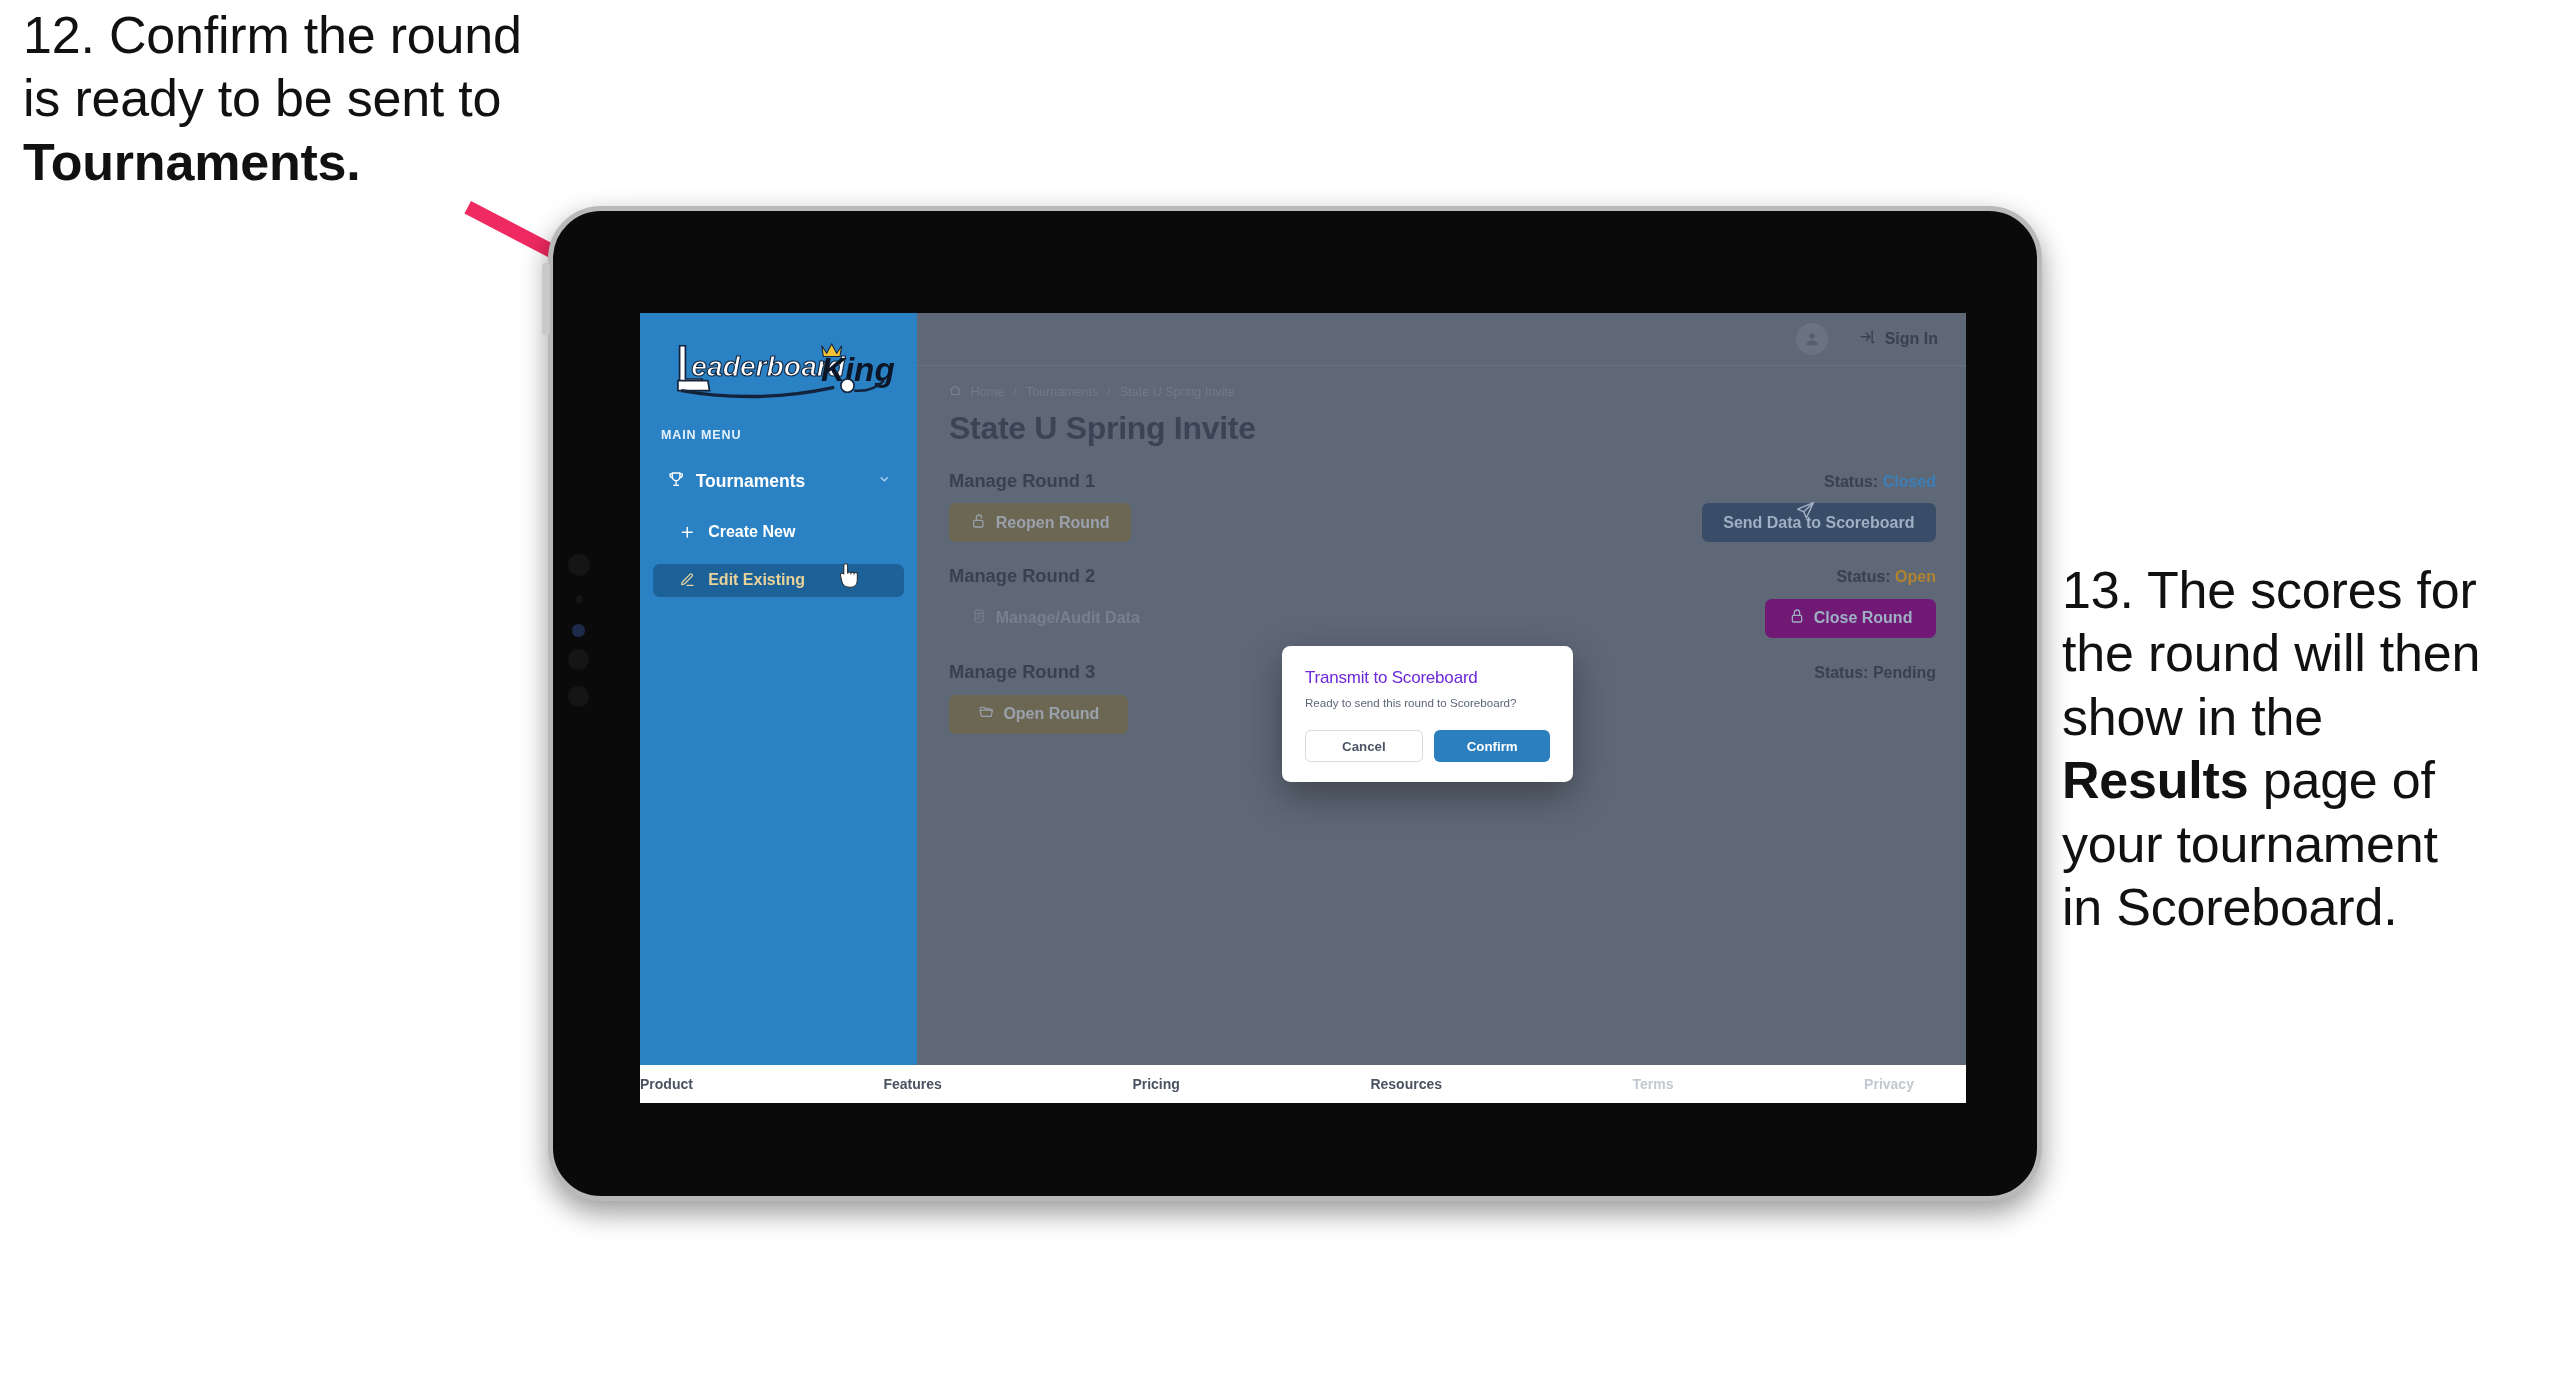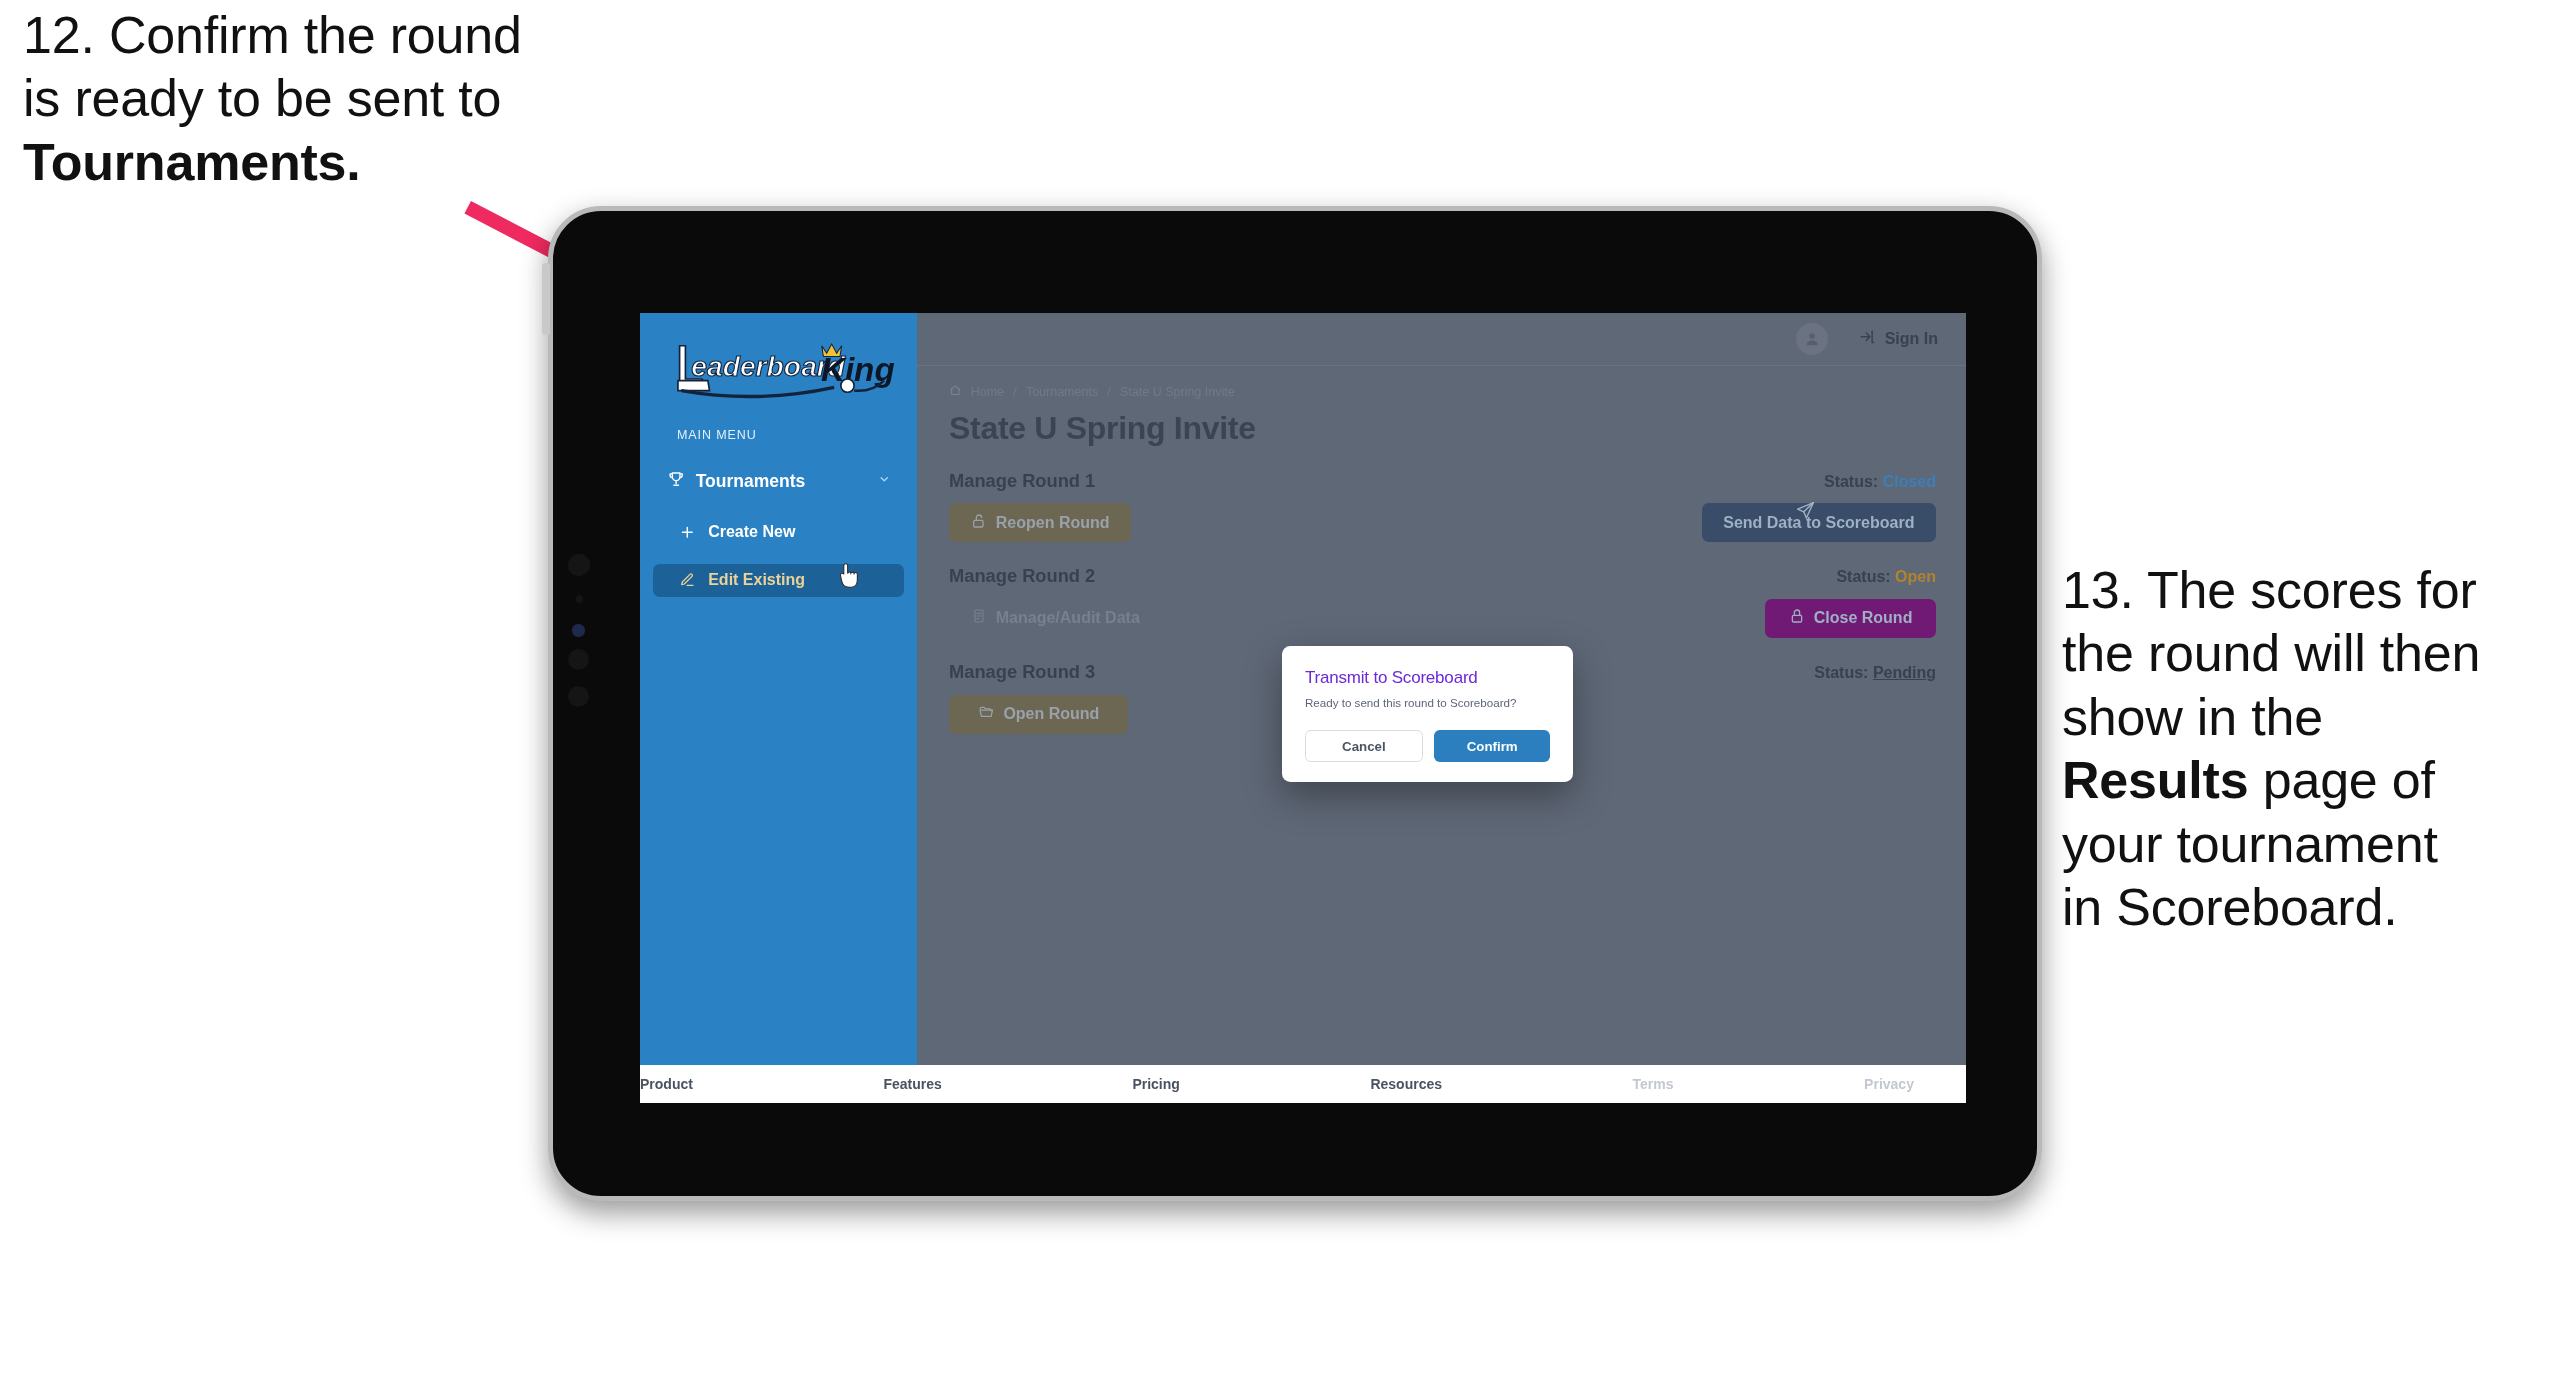--- a/index.html
+++ b/index.html
@@ -60,22 +60,22 @@
 
   
   #sidebar {
     width: 277px; flex: 0 0 277px;
     background: #2a81c4;
     padding: 20px 0 0 0;
     position: relative;
   }
   #logo { height: 62px; margin: 5px 0 0 0; display:flex; align-items:center; justify-content:center; }
   .side-label {
-    color:#e4f1fb; font-size:12.5px; font-weight:400; letter-spacing:0.9px;
-    margin: 28px 0 0 37px;
+    color:#e4f1fb; font-size:12.5px; font-weight:700; letter-spacing:0.9px;
+    margin: 28px 0 0 21px;
   }
   .side-item {
     display:flex; align-items:center; gap:10.8px;
     margin: 20px 13.3px 0 13.3px; padding: 7.5px 13.3px;
     color:#ffffff; font-size:17.5px; font-weight:600;
     border-radius:6.7px; position:relative;
   }
   .side-item .chev { margin-left:auto; font-size:12.5px; opacity:.85; }
   .side-sub {
     display:flex; align-items:center; gap:11.6px;
@@ -100,21 +100,21 @@
   #breadcrumb { display:flex; align-items:center; gap:9.2px; color:#707a8a; font-size:12.5px; }
   #breadcrumb .sep { color:#70798a; }
   #page-title { color:#3b4454; font-size:32px; font-weight:700; margin-top:10px; letter-spacing:-0.3px; }
 
   .round-block { margin-top: 23px; text-align: right; }
   .round-head { display:flex; align-items:baseline; justify-content:space-between; }
   .round-name { color:#39414f; font-size:18.3px; font-weight:600; }
   .round-status { font-size:16px; font-weight:700; color:#39414f; }
   .round-status .val-closed { color:#3c7fb8; }
   .round-status .val-open { color:#b0832f; }
-  .round-status .val-pending { color:#39414f;text-decoration:underline; }
+  .round-status .val-pending { color:#39414f; }
   .round-actions { display:flex; align-items:center; justify-content:space-between; margin-top:11.6px; }
 
   .btn {
     display:inline-flex; align-items:center; justify-content:center; gap:9.2px;
     height:39px; border-radius:6.7px; font-size:16px; font-weight:600;
     padding: 0 21.6px; min-width:163px;
   }
   .btn-olive { background:#6b6752; color:#9aa1ad; min-width:179px; }
   .btn-ghost { background:transparent; color:#78808e; min-width:205px; }
   .btn-navy  { background:#3a4d68; color:#9fb0c4; min-width:196px; position:relative; }

